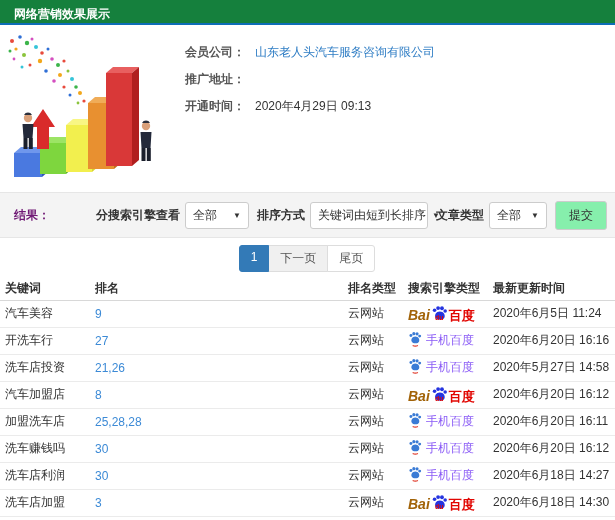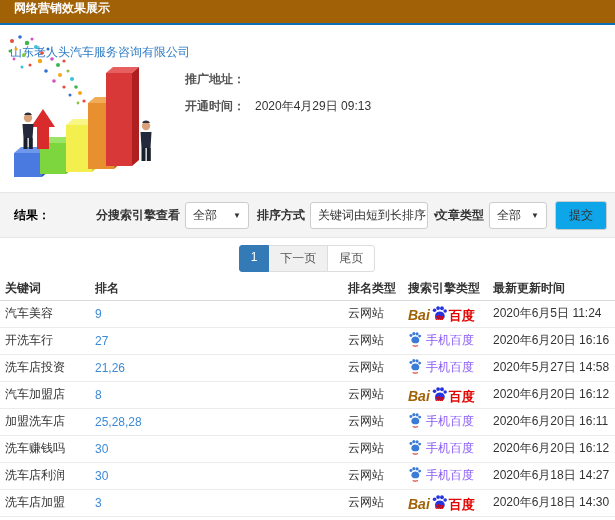--- a/index.html
+++ b/index.html
@@ -1,47 +1,47 @@
 <!DOCTYPE html>
 <html><head>
 <meta charset="utf-8">
 <style>
   * { margin:0; padding:0; box-sizing:border-box; }
   html,body { width:615px; height:520px; overflow:hidden; background:#fff;
               font-family:"Liberation Sans", sans-serif; font-size:12px; color:#333; }
 
   
-  .title-bar { height:25px; background:#a16207; border-bottom:2px solid #0d6db6;
-               display:flex; align-items:flex-start; padding-left:14px; }
+  .title-bar { height:25px; background:#15803d; border-bottom:2px solid #0d6db6;
+               display:flex; align-items:flex-end; padding-left:14px; }
   .title-bar .title { color:#fff; font-weight:bold; font-size:12px; }
 
   
   .info-section { position:relative; height:167px; background:#fff; }
   .illustration { position:absolute; left:2px; top:6px; }
   .info-rows { padding-top:14px; }
   .info-row { display:flex; align-items:center; height:27px; }
   .info-label { width:245px; text-align:right; font-weight:bold; color:#555; }
   .info-value { margin-left:10px;text-align:center; }
   a.link { color:#2d7cc4; text-decoration:none; }
   .count { color:#ff6600; }
   .unit { color:#2d7cc4; }
 
   
   .filter-bar { height:46px; background:#f4f4f4; border-top:1px solid #e6e6e6;
                 border-bottom:1px solid #e6e6e6; display:flex; align-items:center;
                 padding:0 8px 0 14px; }
-  .filter-bar .result-label { font-weight:bold; color:#000000; }
+  .filter-bar .result-label { font-weight:bold; color:#701a75; }
   .filter-right { margin-left:auto; display:flex; align-items:center; }
   .flabel { font-weight:bold; color:#333; margin:0 5px 0 8px; white-space:nowrap; }
   .select { display:flex; align-items:center; justify-content:space-between;
             background:#fff; border:1px solid #ccc; border-radius:3px; height:27px;
             padding:10px 7px; color:#333; cursor:pointer; white-space:nowrap; }
   .select .arrow { font-size:8px; color:#333; margin-left:6px; }
   .sel-engine { width:64px; } .sel-sort { width:118px; } .sel-article { width:58px; }
-  .submit-btn { margin-left:8px; height:29px; padding:0 13px; background:#0ea5e9;
+  .submit-btn { margin-left:8px; height:29px; padding:0 13px; background:#86efac;
                 border:1px solid #ccc; border-radius:3px; font-size:12px; color:#333;
                 cursor:pointer; font-family:inherit; }
 
   
   .pager-wrap { height:40px; display:flex; align-items:center; justify-content:center; }
   .pagination { display:flex; }
   .page { display:inline-block; padding:4px 11px; border:1px solid #ddd; background:#fff;
           color:#555; text-decoration:none; margin-left:-1px; }
   .page.active { background:#337ab7; border-color:#337ab7; color:#fff;
                  border-radius:3px 0 0 3px; position:relative; z-index:2; }
@@ -148,20 +148,21 @@
       <circle cx="144" cy="95" r="4.2" fill="#d9a07a"></circle>
       <path d="M140 92 a4.5 4.5 0 0 1 8 0 Z" fill="#2a2f3c"></path>
       <path d="M138.5 101 L149.5 101 L148.5 117 L139.5 117 Z" fill="#23293a"></path>
       <rect x="139.5" y="117" width="4" height="13" fill="#1a1f2c"></rect>
       <rect x="144.8" y="117" width="4" height="13" fill="#1a1f2c"></rect>
     </g>
   </svg>
 
   <div class="info-rows">
     <div class="info-row">
+      <span class="info-label">会员公司：</span>
       <a class="info-value link" href="#">山东老人头汽车服务咨询有限公司</a>
     </div>
     <div class="info-row">
       <span class="info-label">推广地址：</span>
     </div>
     <div class="info-row">
       <span class="info-label">开通时间：</span>
       <span class="info-value">2020年4月29日 09:13</span>
     </div>
   </div>

